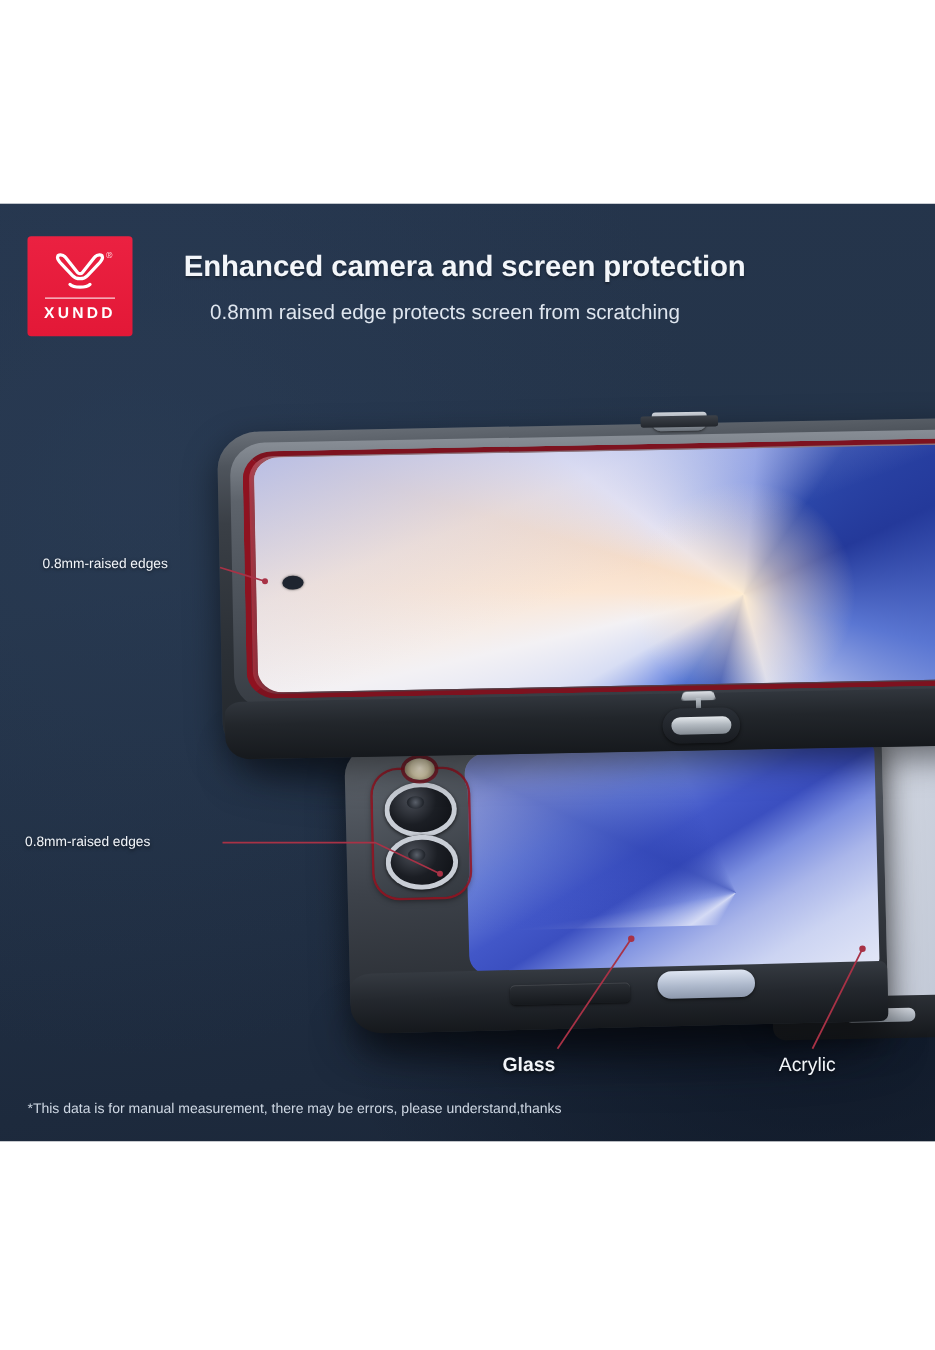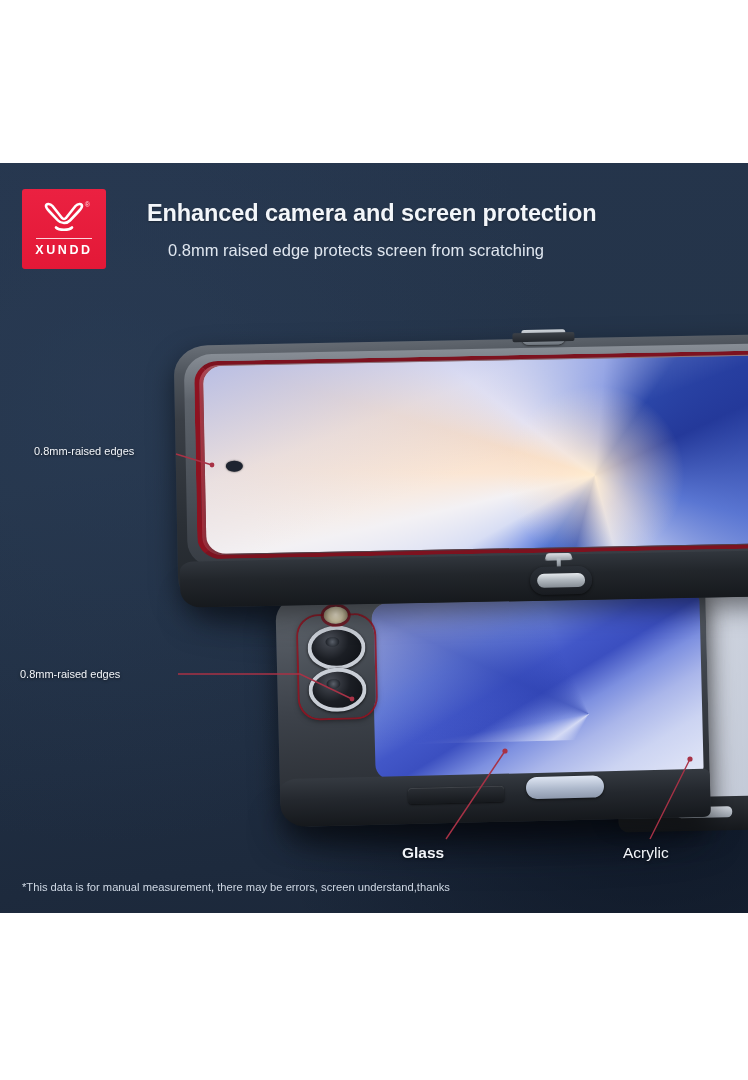--- a/index.html
+++ b/index.html
@@ -355,16 +355,16 @@
         <circle cx="505" cy="588" r="2.6"></circle>
         <circle cx="690" cy="596" r="2.6"></circle>
       </g>
     </svg>
 
     <div class="callout" id="callout-top">0.8mm-raised edges</div>
     <div class="callout" id="callout-mid">0.8mm-raised edges</div>
     <div class="callout" id="label-glass">Glass</div>
     <div class="callout" id="label-acrylic">Acrylic</div>
 
-    <div class="disclaimer">*This data is for manual measurement, there may be errors, screen understand,thanks</div>
+    <div class="disclaimer">*This data is for manual measurement, there may be errors, please understand,thanks</div>
 
   </div>
 </div>
 
 </body></html>

